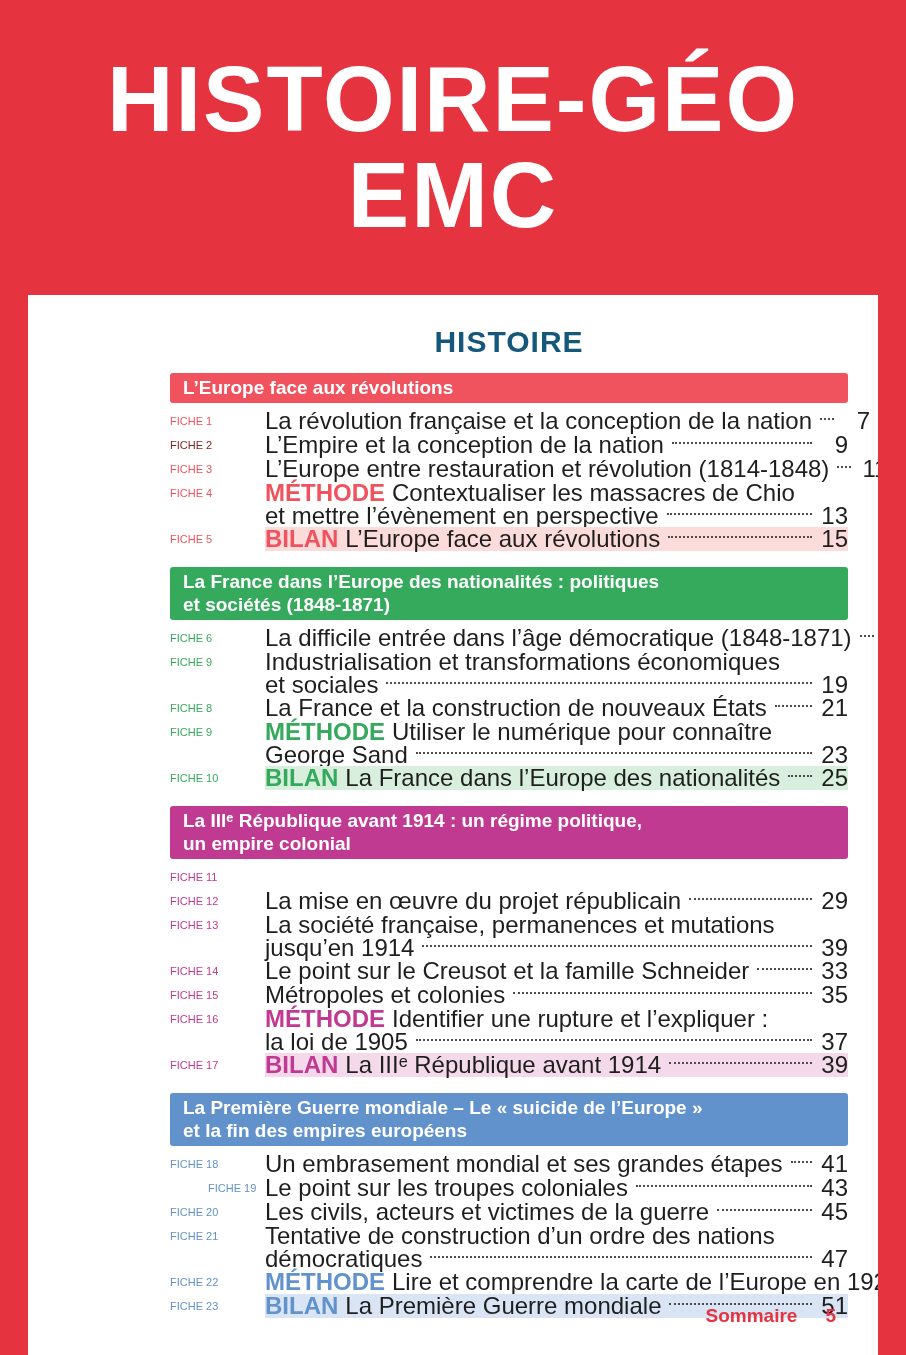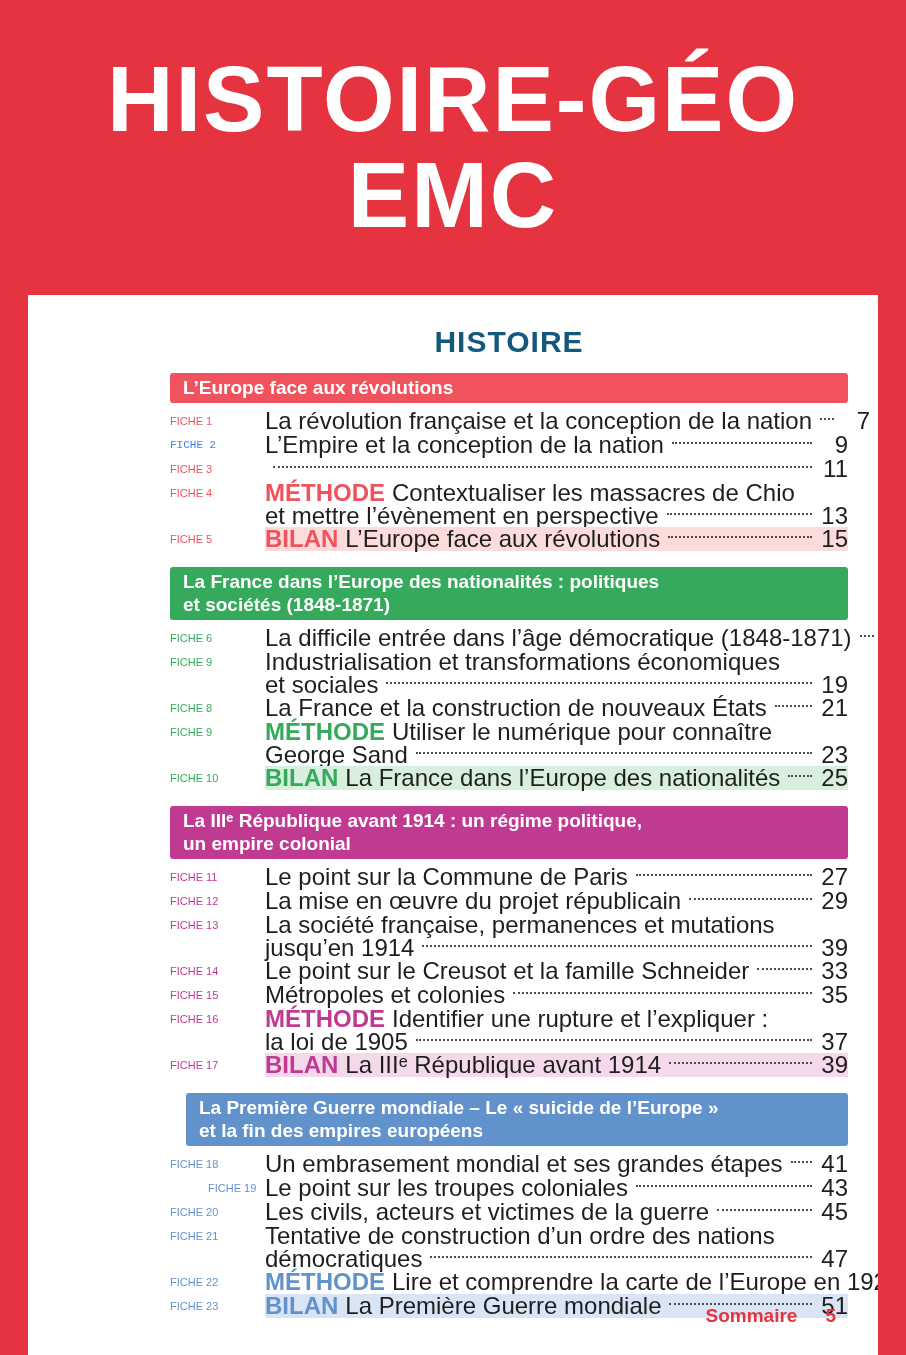--- a/index.html
+++ b/index.html
@@ -122,33 +122,34 @@
               <div class="fiche" style="color: rgb(240, 82, 94);">FICHE 1</div>
               <div class="entry-body">
                 <div class="entry-line">
                   <span class="entry-text">La révolution française et la conception de la nation</span>
                   <span class="leader"></span>
                   <span class="page-num">7</span>
                 </div>
               </div>
             </div>
             <div class="entry">
-              <div class="fiche" style="color: #3b82f6; font-family: Liberation Mono, monospace;">FICHE 2</div>
+              <div class="fiche" style="color: #7f1d1d;">FICHE 2</div>
               <div class="entry-body">
                 <div class="entry-line">
                   <span class="entry-text">L’Empire et la conception de la nation</span>
                   <span class="leader"></span>
                   <span class="page-num">9</span>
                 </div>
               </div>
             </div>
             <div class="entry">
               <div class="fiche" style="color: rgb(240, 82, 94);">FICHE 3</div>
               <div class="entry-body">
                 <div class="entry-line">
+                  <span class="entry-text">L’Europe entre restauration et révolution (1814-1848)</span>
                   <span class="leader"></span>
                   <span class="page-num">11</span>
                 </div>
               </div>
             </div>
             <div class="entry">
               <div class="fiche" style="color: rgb(240, 82, 94);">FICHE 4</div>
               <div class="entry-body">
                 <div class="entry-line">
                   <span class="prefix" style="color: rgb(240, 82, 94);">MÉTHODE</span>
@@ -241,27 +242,20 @@
           </div>
         </section>
         <section class="toc-section">
           <div class="section-header" style="background: rgb(193, 58, 146);">
             <div class="section-header-line">La IIIᵉ République avant 1914 : un régime politique,</div>
             <div class="section-header-line">un empire colonial</div>
           </div>
           <div class="entries">
             <div class="entry">
               <div class="fiche" style="color: rgb(193, 58, 146);">FICHE 11</div>
-              <div class="entry-body">
-                <div class="entry-line">
-                  <span class="entry-text">Le point sur la Commune de Paris</span>
-                  <span class="leader"></span>
-                  <span class="page-num">27</span>
-                </div>
-              </div>
             </div>
             <div class="entry">
               <div class="fiche" style="color: rgb(193, 58, 146);">FICHE 12</div>
               <div class="entry-body">
                 <div class="entry-line">
                   <span class="entry-text">La mise en œuvre du projet républicain</span>
                   <span class="leader"></span>
                   <span class="page-num">29</span>
                 </div>
               </div>
@@ -320,21 +314,21 @@
                   <span class="prefix" style="color: rgb(193, 58, 146);">BILAN</span>
                   <span class="entry-text">La IIIᵉ République avant 1914</span>
                   <span class="leader"></span>
                   <span class="page-num">39</span>
                 </div>
               </div>
             </div>
           </div>
         </section>
         <section class="toc-section">
-          <div class="section-header" style="background: rgb(98, 146, 204); margin-left: 16px;">
+          <div class="section-header" style="background: rgb(98, 146, 204);">
             <div class="section-header-line">La Première Guerre mondiale – Le « suicide de l’Europe »</div>
             <div class="section-header-line">et la fin des empires européens</div>
           </div>
           <div class="entries">
             <div class="entry">
               <div class="fiche" style="color: rgb(98, 146, 204);">FICHE 18</div>
               <div class="entry-body">
                 <div class="entry-line">
                   <span class="entry-text">Un embrasement mondial et ses grandes étapes</span>
                   <span class="leader"></span>

